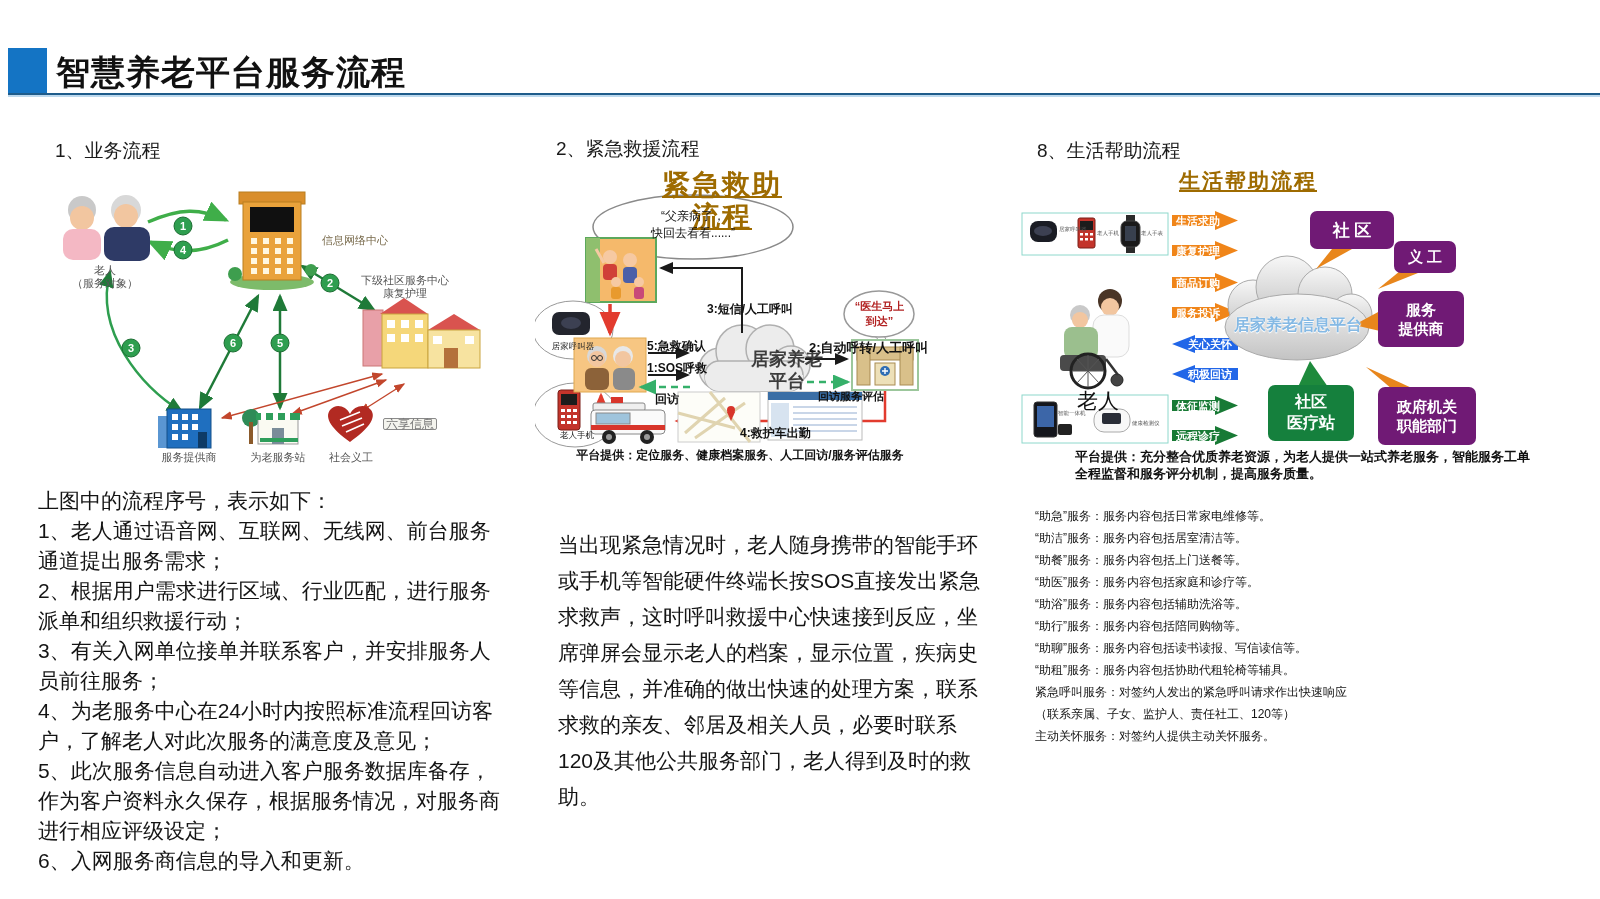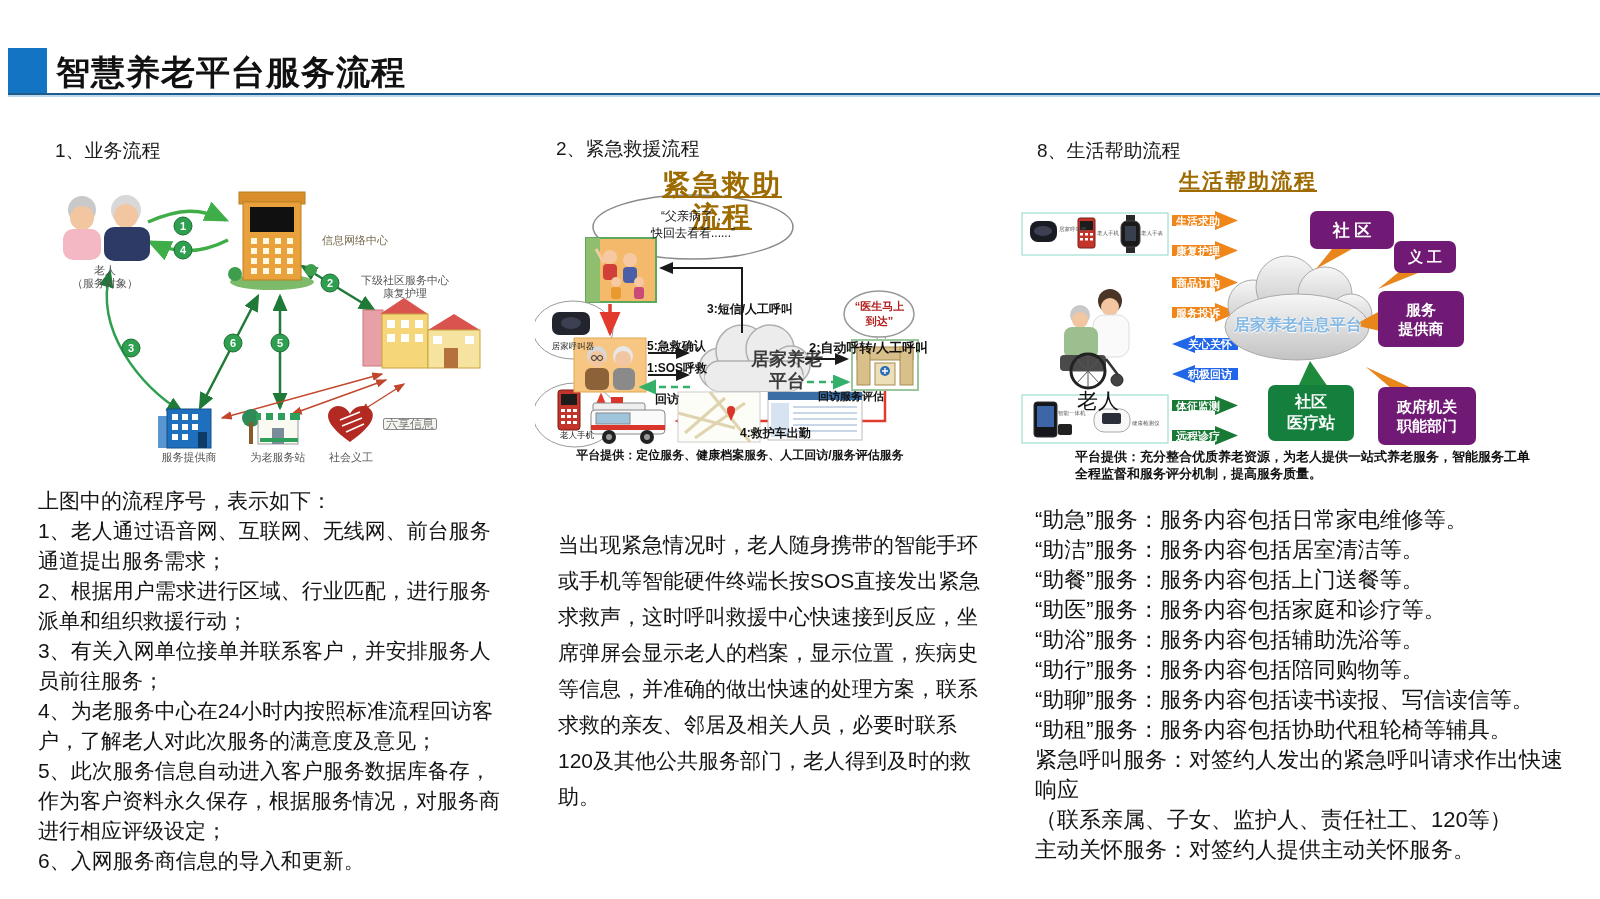--- a/index.html
+++ b/index.html
@@ -8,21 +8,21 @@
   .abs{position:absolute;}
   .pre{white-space:pre-wrap;}
   
   .accent-square{left:8px;top:48px;width:39px;height:45px;background:#1474C4;}
   .slide-title{left:56px;top:50px;font-size:34px;font-weight:bold;letter-spacing:1px;color:#111;}
   .title-rule{left:8px;top:93px;width:1592px;height:2px;background:#1F5C8B;border-bottom:2px solid #BDD9EE;}
   .sec-header{font-size:19px;color:#1a1a1a;}
   
   .body-text{font-size:21px;line-height:30px;color:#141414;}
   .body-text.mid{line-height:36px;}
-  .body-text.right{font-size:22px;line-height:30px;}
+  .body-text.right{font-size:12px;line-height:22px;}
   
   .dg{position:absolute;}
   .dg svg{position:absolute;left:0;top:0;}
   .lbl{position:absolute;white-space:pre-line;text-align:center;line-height:1.15;}
   .dg-title{font-weight:bold;font-size:28px;color:#9E6B00;text-decoration:underline;letter-spacing:2px;}
   .tiny{font-size:11px;color:#555;}
   .arrlbl{font-size:12px;font-weight:bold;color:#111;white-space:nowrap;position:absolute;}
   .caption{font-weight:bold;color:#111;}
   .bubble-txt{position:absolute;white-space:pre-line;text-align:center;}
   .obubble{position:absolute;background:#701a75;color:#fff;font-weight:bold;border-radius:7px;

